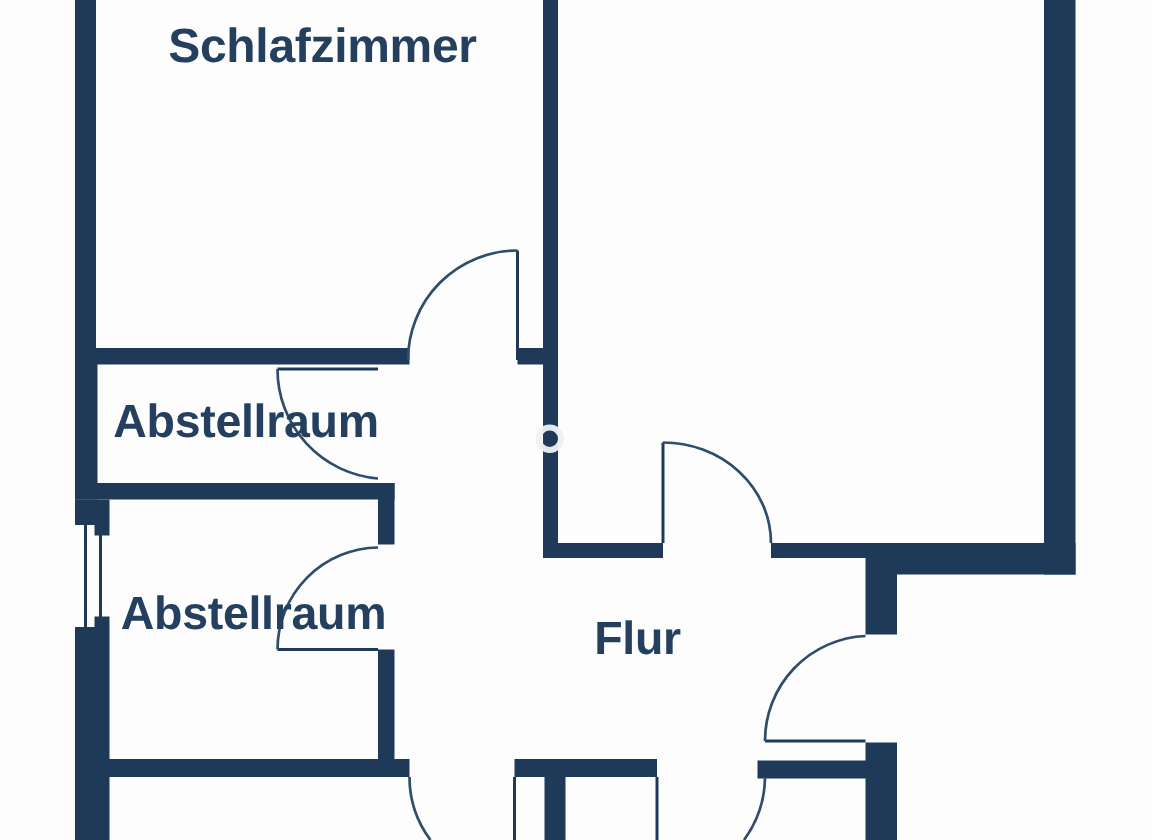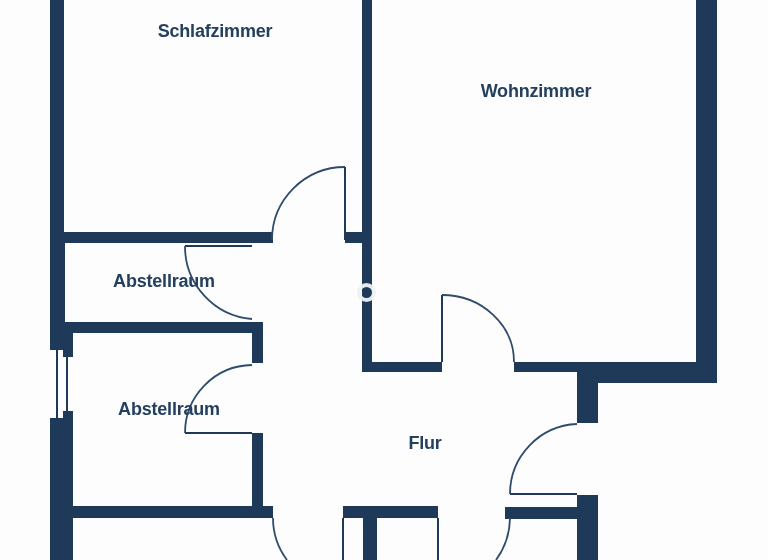--- a/index.html
+++ b/index.html
@@ -26,22 +26,22 @@
   .plan svg rect.leaf{fill:var(--wall);}
   .plan svg path.arc{fill:none;stroke:var(--door-line);stroke-width:1.8;}
   .room-label{
     position:absolute;
     transform:translate(-50%,-50%);
     color:var(--label);
     font-weight:bold;
     white-space:nowrap;
     letter-spacing:-0.2px;
   }
-  .room-label.lg{font-size:18px;}
-  .room-label.md{font-size:18px;}
+  .room-label.lg{font-size:32px;}
+  .room-label.md{font-size:31px;}
   .watermark-ring{
     position:absolute;
     left:357px;top:283px;
     width:11px;height:11px;
     border:4px solid var(--watermark);
     border-radius:50%;
     opacity:0.95;
     pointer-events:none;
   }
 </style>
@@ -89,19 +89,18 @@
     <path class="arc" d="M 272 240 A 73 73 0 0 1 345 167"></path>
     <path class="arc" d="M 185 246 A 73 73 0 0 0 252 319"></path>
     <path class="arc" d="M 185 433 A 68 68 0 0 1 252 365"></path>
     <path class="arc" d="M 442 295 A 72 67 0 0 1 514 362"></path>
     <path class="arc" d="M 577 424 A 70 70 0 0 0 510 494"></path>
     <path class="arc" d="M 273 518 A 70 70 0 0 0 287 560"></path>
     <path class="arc" d="M 510 518 A 72 72 0 0 1 496 560"></path>
   </svg>
 
   <div class="room-label lg" style="left:215px;top:31px;">Schlafzimmer</div>
-  <div class="room-label lg" style="left:536px;top:91px;">Wohnzimmer</div>
   <div class="room-label md" style="left:164px;top:281px;">Abstellraum</div>
   <div class="room-label md" style="left:169px;top:409px;">Abstellraum</div>
-  <div class="room-label md" style="left:425px;top:443px;">Flur</div>
+  <div class="room-label md" style="left:425px;top:426px;">Flur</div>
 
   <div class="watermark-ring"></div>
 </div>
 
 </body></html>

